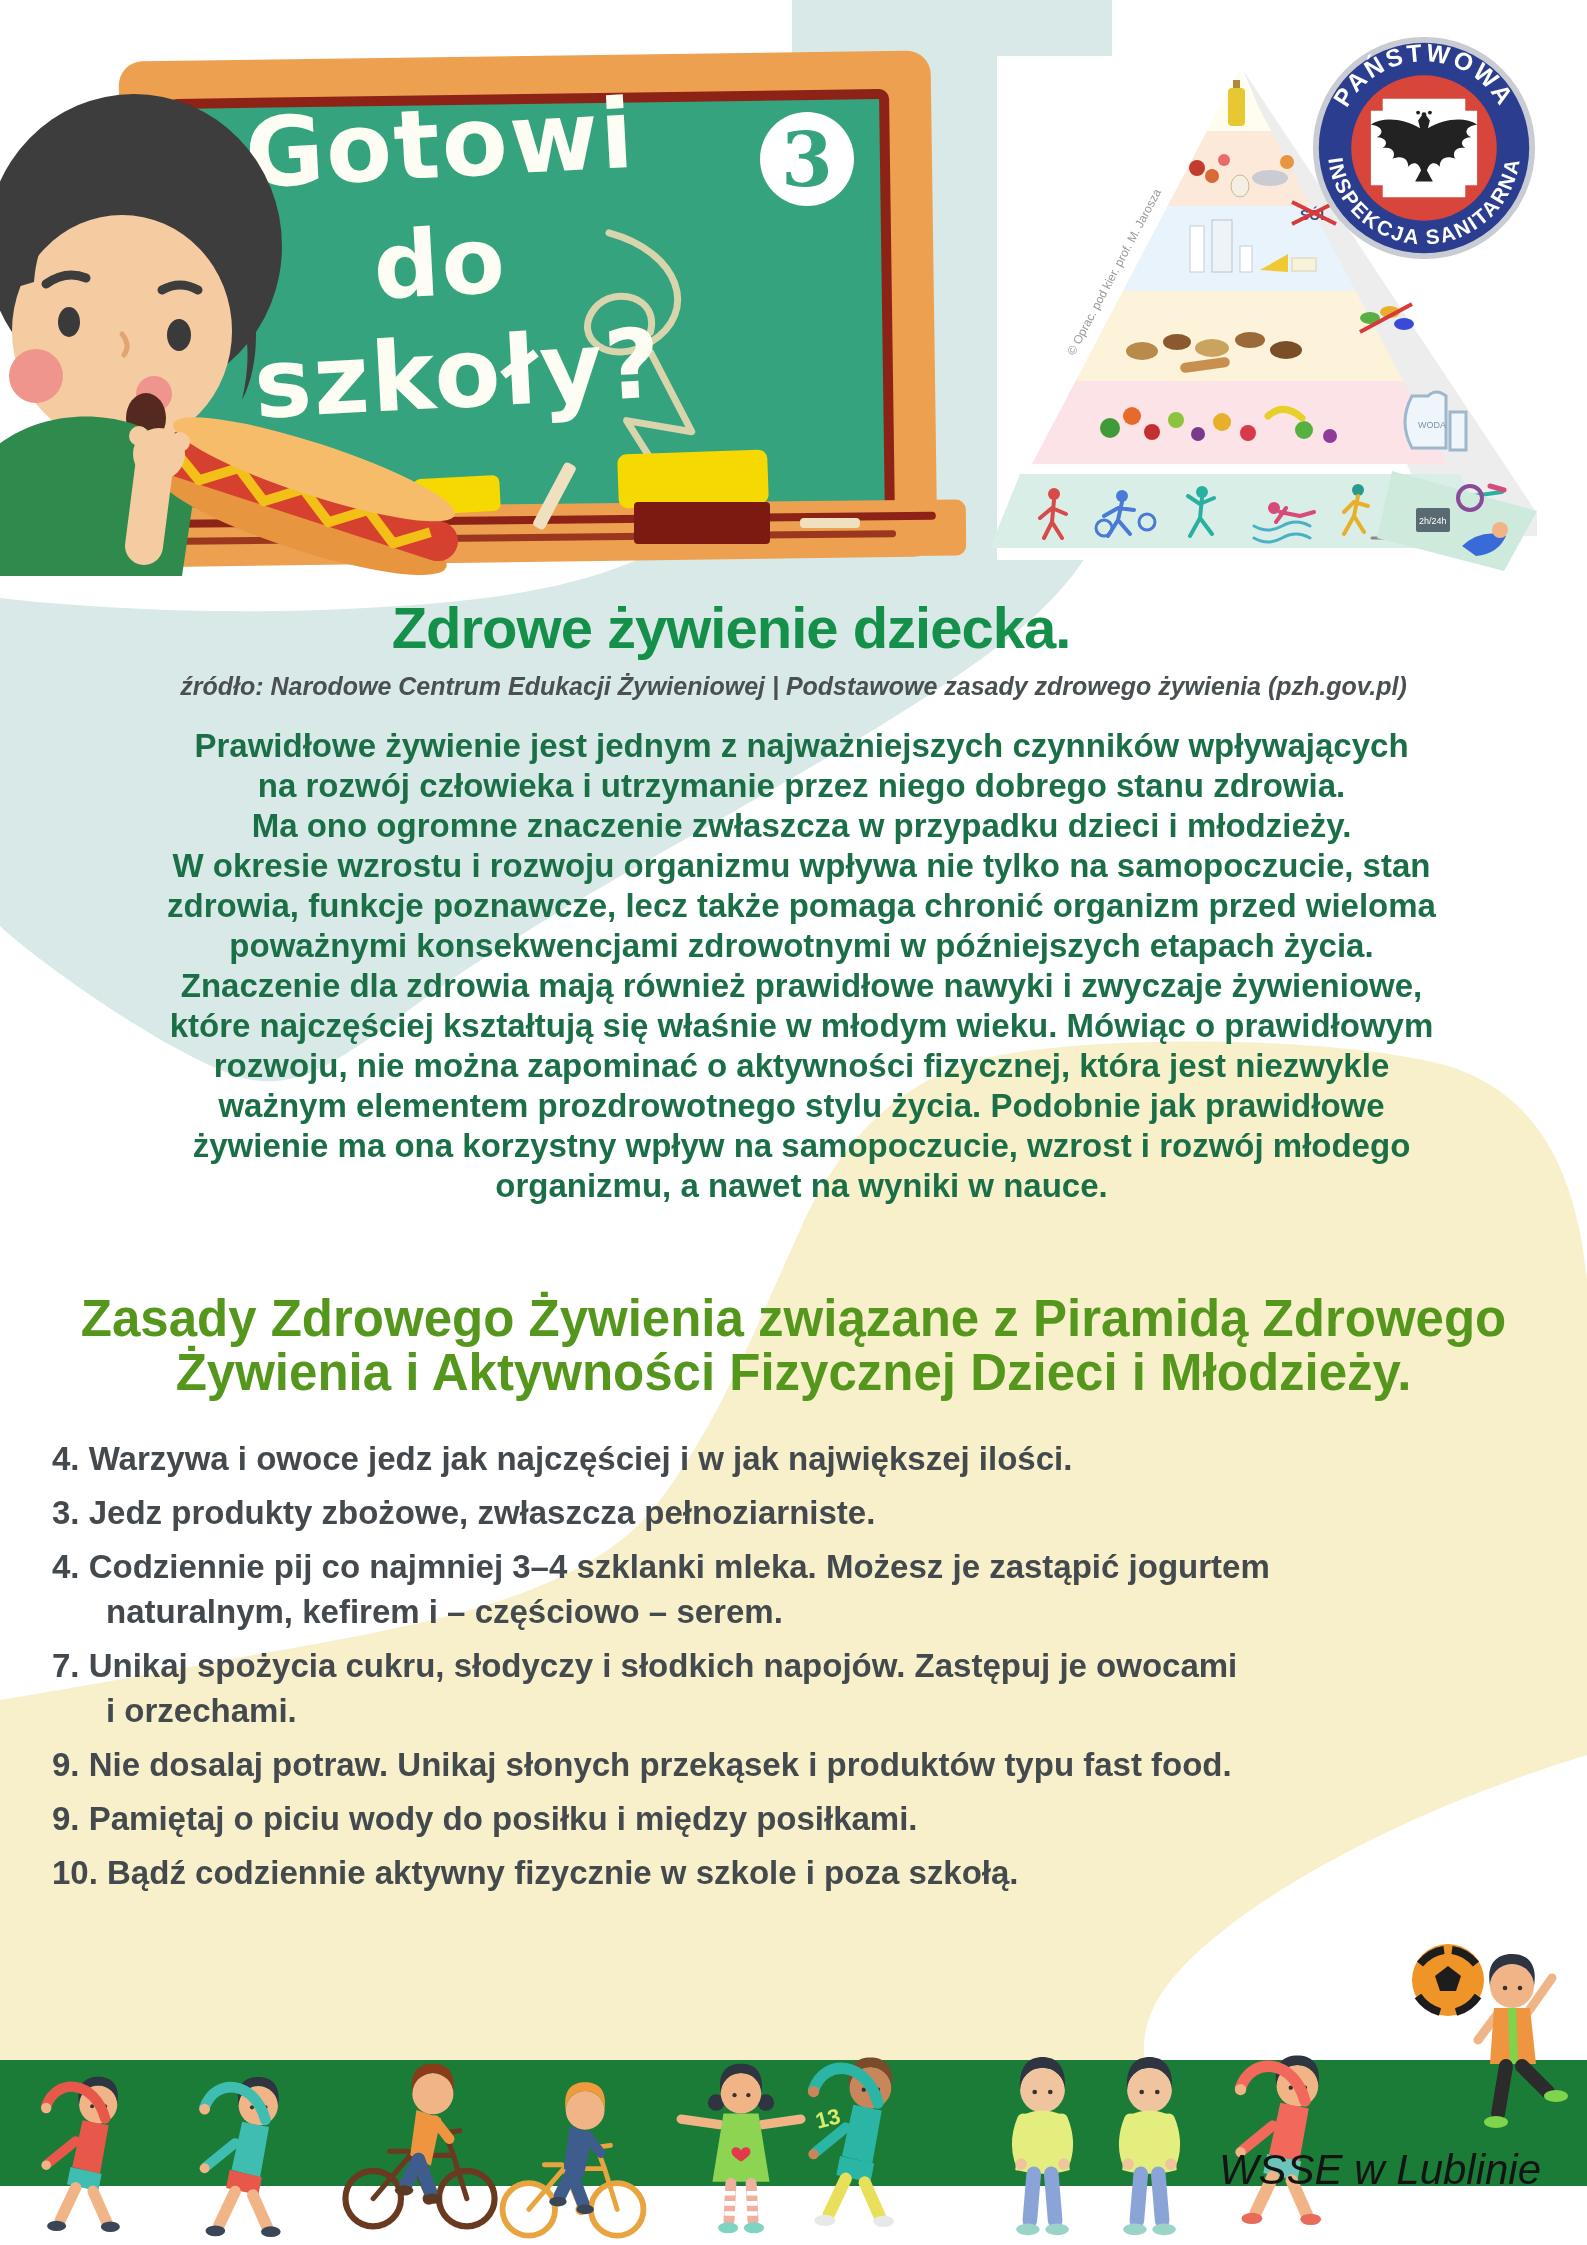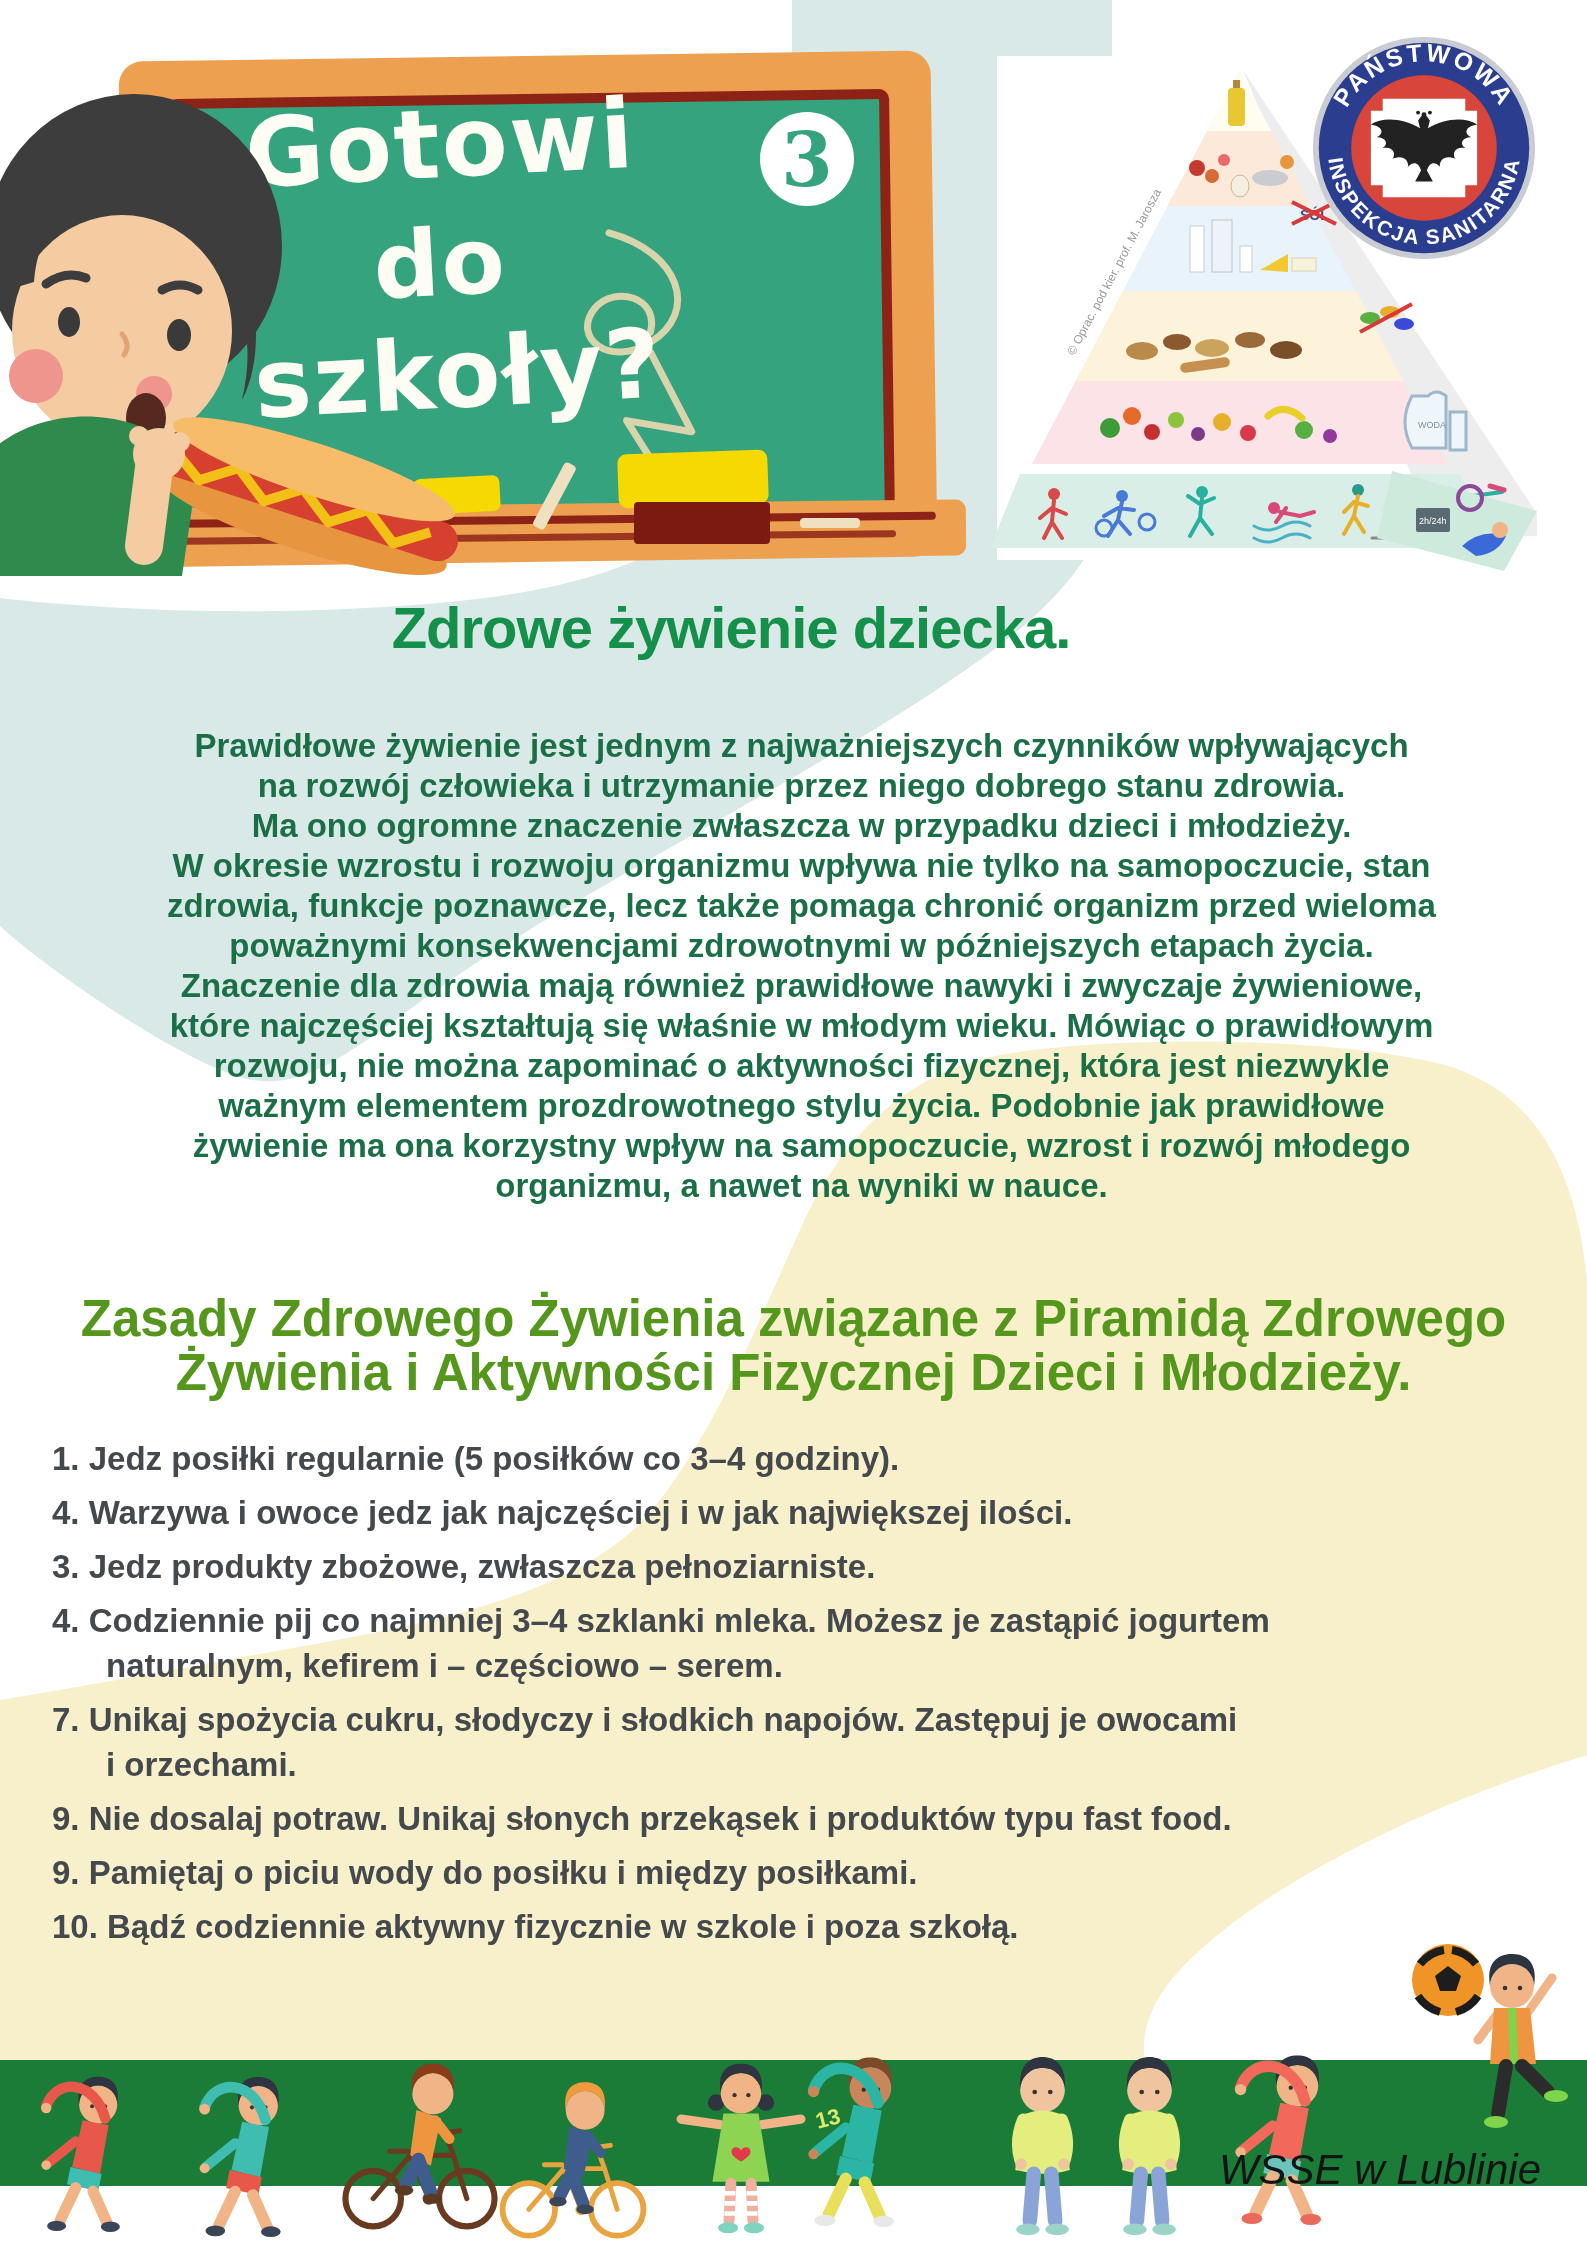--- a/index.html
+++ b/index.html
@@ -273,38 +273,38 @@
     </defs>
     <text font-size="25" font-weight="bold" fill="#ffffff" letter-spacing="3">
       <textPath href="#arcTop" startOffset="50%" text-anchor="middle">PAŃSTWOWA</textPath>
     </text>
     <text font-size="21" font-weight="bold" fill="#ffffff" letter-spacing="2">
       <textPath href="#arcBottom" startOffset="50%" text-anchor="middle">INSPEKCJA SANITARNA</textPath>
     </text>
   </svg>
 
   <h1 class="abs main-title" style="margin:0">Zdrowe żywienie dziecka.</h1>
+  <div class="abs source-line">źródło: Narodowe Centrum Edukacji Żywieniowej | Podstawowe zasady zdrowego żywienia (pzh.gov.pl)</div>
 
   <p class="abs intro-text" style="margin:0">Prawidłowe żywienie jest jednym z najważniejszych czynników wpływających
 na rozwój człowieka i utrzymanie przez niego dobrego stanu zdrowia.
 Ma ono ogromne znaczenie zwłaszcza w przypadku dzieci i młodzieży.
 W okresie wzrostu i rozwoju organizmu wpływa nie tylko na samopoczucie, stan
 zdrowia, funkcje poznawcze, lecz także pomaga chronić organizm przed wieloma
 poważnymi konsekwencjami zdrowotnymi w późniejszych etapach życia.
 Znaczenie dla zdrowia mają również prawidłowe nawyki i zwyczaje żywieniowe,
 które najczęściej kształtują się właśnie w młodym wieku. Mówiąc o prawidłowym
 rozwoju, nie można zapominać o aktywności fizycznej, która jest niezwykle
 ważnym elementem prozdrowotnego stylu życia. Podobnie jak prawidłowe
 żywienie ma ona korzystny wpływ na samopoczucie, wzrost i rozwój młodego
 organizmu, a nawet na wyniki w nauce.</p>
 
   <h2 class="abs rules-heading" style="margin:0">Zasady Zdrowego Żywienia związane z Piramidą Zdrowego
 Żywienia i Aktywności Fizycznej Dzieci i Młodzieży.</h2>
   <ol class="abs rules-list">
-    <li>1. Jedz posiłki regularnie (5 posiłków co 3–4 godziny).</li>
     <li>4. Warzywa i owoce jedz jak najczęściej i w jak największej ilości.</li>
     <li>3. Jedz produkty zbożowe, zwłaszcza pełnoziarniste.</li>
     <li>4. Codziennie pij co najmniej 3–4 szklanki mleka. Możesz je zastąpić jogurtem
 naturalnym, kefirem i – częściowo – serem.</li>
     <li>7. Unikaj spożycia cukru, słodyczy i słodkich napojów. Zastępuj je owocami
 i orzechami.</li>
     <li>9. Nie dosalaj potraw. Unikaj słonych przekąsek i produktów typu fast food.</li>
     <li>9. Pamiętaj o piciu wody do posiłku i między posiłkami.</li>
     <li>10. Bądź codziennie aktywny fizycznie w szkole i poza szkołą.</li>
   </ol>

